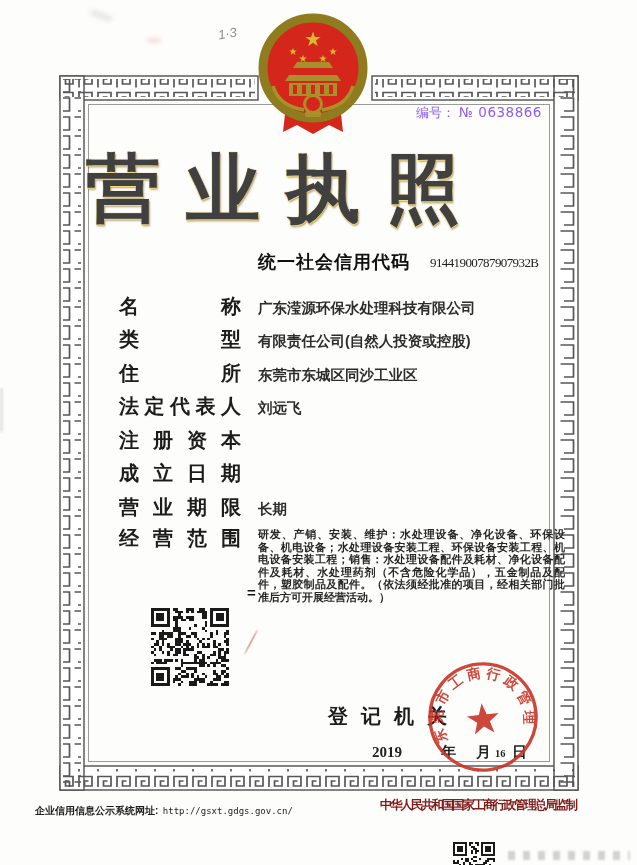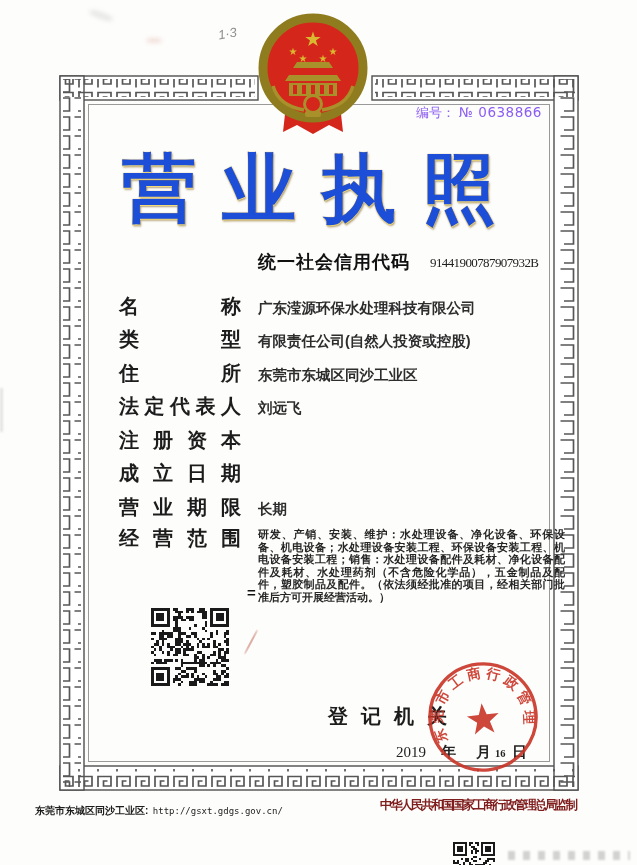--- a/index.html
+++ b/index.html
@@ -14,42 +14,42 @@
   .faint-print{left:508px;top:851px;width:122px;height:9px;filter:blur(1px);
       background:repeating-linear-gradient(90deg,rgba(40,40,40,.20) 0 7px,transparent 7px 15px);}
   
   .frame{left:0;top:0;pointer-events:none;}
   
   .emblem{left:257px;top:12px;}
   
   .serial{left:416px;top:104px;font-size:13px;font-weight:normal;color:#8b5cf6;white-space:nowrap;}
   .serial .no{font-family:"DejaVu Sans",sans-serif;font-size:13.5px;letter-spacing:.5px;margin-left:4px;}
   
-  .doc-title{left:60px;top:140px;width:498px;text-align:center;font-size:74px;font-weight:bold;
-      letter-spacing:26px;padding-left:26px;box-sizing:border-box;color:#1d4ed8;
+  .doc-title{left:60px;top:140px;width:498px;text-align:left;font-size:74px;font-weight:bold;
+      letter-spacing:26px;padding-left:26px;box-sizing:border-box;color:#404040;
       text-shadow:0 1px 0 #f2da79,1px 2px 2px rgba(120,85,10,.55),0 0 1px #a87f12;
       font-family:"Liberation Sans",sans-serif;white-space:nowrap;}
   
   .cc-label{left:258px;top:250px;font-size:18px;font-weight:bold;letter-spacing:1px;color:#111;}
   .cc-value{left:430px;top:255px;font-size:13px;font-weight:500;letter-spacing:-.6px;
       font-family:"Liberation Serif",serif;color:#222;}
   
   .row{position:absolute;left:119px;display:flex;align-items:flex-start;}
   .rlabel{width:122px;flex:none;font-size:20px;font-weight:bold;color:#1c1c1c;line-height:22px;}
   .char-spread{display:flex;justify-content:space-between;}
   .rvalue{margin-left:17px;font-size:14.5px;font-weight:600;color:#2d2d2d;padding-top:4px;white-space:nowrap;}
   .row.scope .rvalue{width:307px;white-space:normal;font-size:11px;line-height:12.5px;
       text-align:justify;word-break:break-all;padding-top:1px;font-weight:600;color:#262626;}
   .scope-end{left:247px;top:584px;font-size:15px;font-weight:900;color:#111;}
   
   .qr-main{left:151px;top:608px;width:78px;height:78px;}
   .qr-small{left:453px;top:842px;width:42px;height:42px;}
   
   .reg-label{left:328px;top:703px;font-size:20px;font-weight:bold;letter-spacing:13px;color:#1c1c1c;white-space:nowrap;}
-  .d-year{left:396px;top:744px;font-size:15px;font-family:"Liberation Serif",serif;font-weight:400;}
+  .d-year{left:372px;top:744px;font-size:15px;font-family:"Liberation Serif",serif;font-weight:700;}
   .d-yu{left:441px;top:743px;font-size:15px;font-weight:600;}
   .d-mu{left:476px;top:743px;font-size:15px;font-weight:600;}
   .d-day{left:495px;top:748px;font-size:10.5px;font-family:"Liberation Serif",serif;font-weight:600;}
   .d-du{left:512px;top:743px;font-size:15px;font-weight:600;}
   .seal{left:424px;top:658px;transform:rotate(-6deg);opacity:.9;}
   
   .foot-left{left:35px;top:800px;white-space:nowrap;}
   .foot-left .lbl{font-size:10px;font-weight:bold;color:#1d1d1d;}
   .foot-left .url{font-size:9px;font-family:"DejaVu Sans Mono",monospace;color:#222;}
   .foot-right{left:380px;top:797px;font-size:12.5px;font-weight:bold;letter-spacing:-2.2px;
@@ -499,21 +499,21 @@
       <path id="sealArc" d="M 22,80 A 42,42 0 1 1 98,80" fill="none"></path>
     </defs>
     <circle cx="60" cy="60" r="54" fill="none" stroke="#c93427" stroke-width="3.4"></circle>
     <polygon fill="#c93427" points="60,46 56,57.5 43.8,57.7 53.5,65.1 50,76.8 60,69.8 70,76.8 66.5,65.1 76.2,57.7 64,57.5"></polygon>
     <text font-size="14" font-weight="bold" fill="#c93427" font-family="Liberation Sans, sans-serif">
       <textPath href="#sealArc" startOffset="0" textLength="178" lengthAdjust="spacing">东莞市工商行政管理局</textPath>
     </text>
   </svg>
 
   <div class="abs foot-left">
-    <span class="lbl">东莞市东城区同沙工业区:</span>
+    <span class="lbl">企业信用信息公示系统网址:</span>
     <span class="url">http://gsxt.gdgs.gov.cn/</span>
   </div>
   <div class="abs foot-right">中华人民共和国国家工商行政管理总局监制</div>
 
   <svg class="abs qr-small" viewBox="0 0 21 21" shape-rendering="crispEdges">
       <rect x="8" y="0" width="1" height="1" fill="#1a1a1a"></rect>
       <rect x="9" y="0" width="1" height="1" fill="#1a1a1a"></rect>
       <rect x="11" y="0" width="1" height="1" fill="#1a1a1a"></rect>
       <rect x="12" y="0" width="1" height="1" fill="#1a1a1a"></rect>
       <rect x="8" y="1" width="1" height="1" fill="#1a1a1a"></rect>

